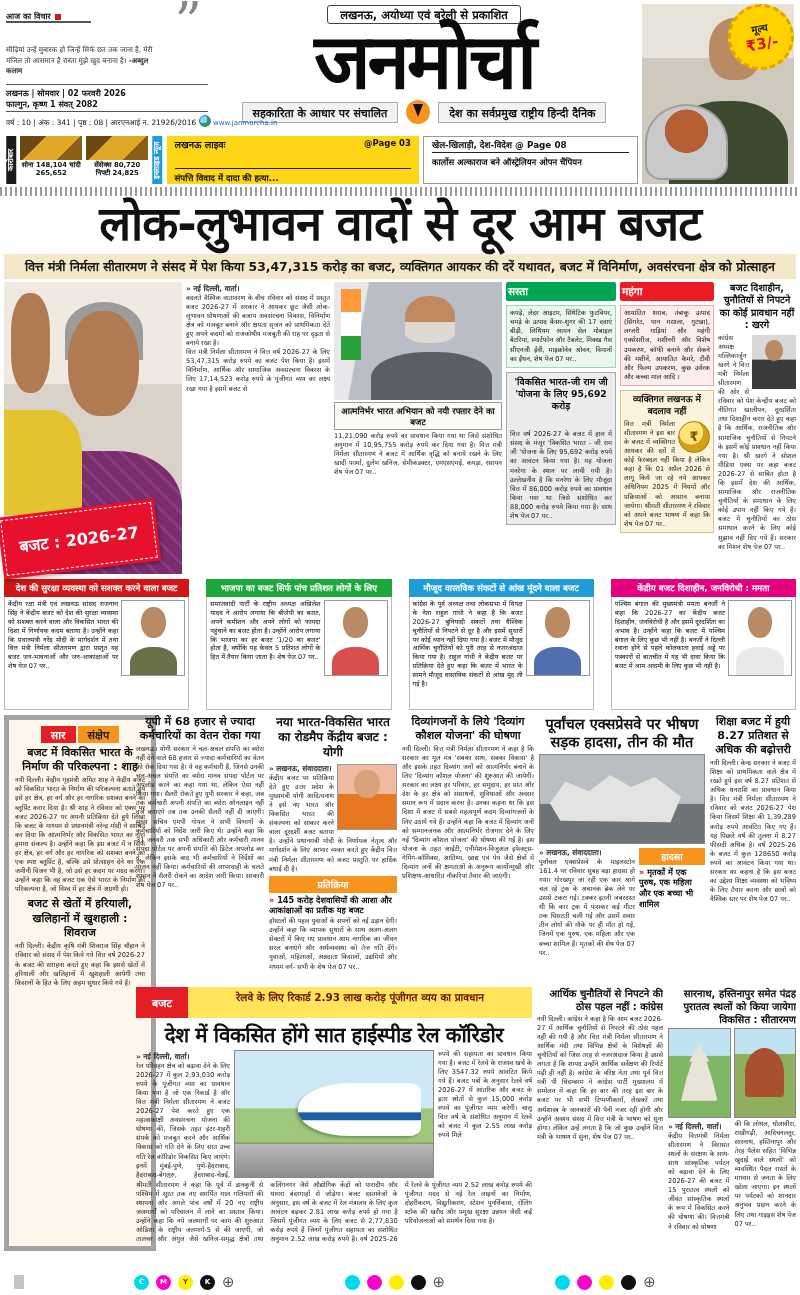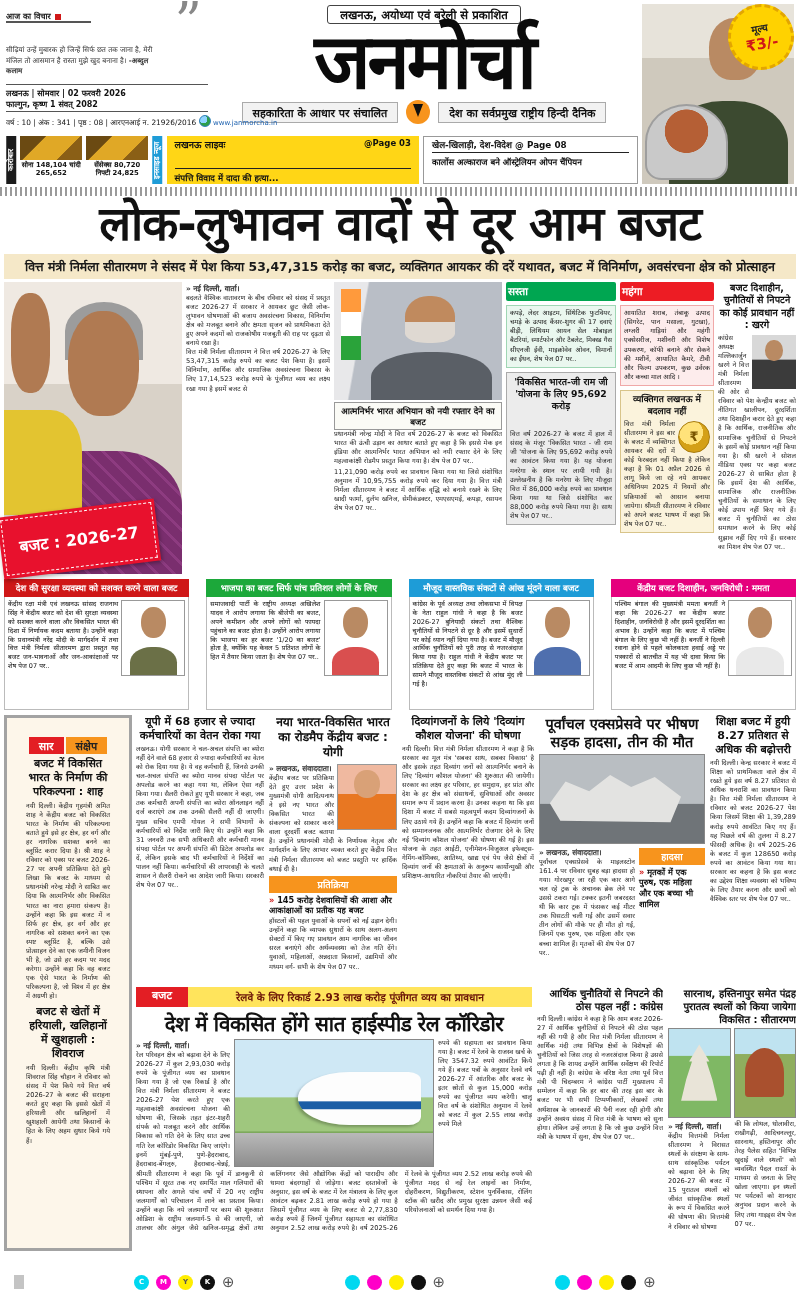--- a/index.html
+++ b/index.html
@@ -110,22 +110,22 @@
   .reactions{display:flex;gap:17px;margin:5px 4px 0;}
   .rx{flex:1;min-width:0;}
   .r-head{color:#fff;font-weight:bold;font-size:8.7px;text-align:center;padding:3px 2px;white-space:nowrap;overflow:hidden;}
   .r-body{border:1px solid #bbb;border-top:none;padding:3px;font-size:6.5px;line-height:1.38;text-align:justify;height:106px;overflow:hidden;}
   .r-port{float:right;width:62px;height:74px;margin:0 0 2px 3px;position:relative;overflow:hidden;border:1px solid #999;}
   .r-port::before{content:"";position:absolute;top:8%;left:30%;width:40%;height:42%;border-radius:48%;background:#b98a63;}
   .r-port::after{content:"";position:absolute;bottom:-8%;left:12%;width:76%;height:46%;border-radius:45% 45% 0 0;background:var(--shirt,#555);}
 
   
   .midbot{position:relative;margin:5px 4px 0;height:536px;}
-  .rail{position:absolute;left:0;top:0;width:128px;height:100%;background:#fdf6ea;border:3px solid #a3a3a3;
-        padding:19px;box-sizing:border-box;overflow:hidden;}
+  .rail{position:absolute;left:0;top:0;width:152px;height:100%;background:#fdf6ea;border:5px solid #a3a3a3;
+        padding:6px;box-sizing:border-box;overflow:hidden;}
   .saar-h{display:flex;justify-content:center;gap:2px;margin-bottom:3px;}
   .saar-h span{font-weight:bold;font-size:11px;padding:1px 10px;color:#fff;}
   .saar-h .s2{color:#222;}
   .rail h3{margin:3px 0 2px;font-size:11px;text-align:center;line-height:1.3;}
   .mid-row{position:absolute;left:132px;top:0;right:0;height:268px;display:flex;gap:5px;}
   .mid-row h3{margin:0 0 2px;font-size:11px;text-align:center;line-height:1.28;}
   .colA{width:128px;flex:none;overflow:hidden;}
   .colB{width:128px;flex:none;overflow:hidden;}
   .colB h3{font-size:12px;}
   .ph-yogi{float:right;width:58px;height:64px;margin:1px 0 2px 3px;position:relative;overflow:hidden;border:1px solid #999;
@@ -141,21 +141,21 @@
       background:linear-gradient(180deg,#b9bec2 0 55%,#6f7478 56% 100%);}
   .ph-crash .wreck{position:absolute;left:6%;top:18%;width:80%;height:62%;background:#e3e3e1;
       clip-path:polygon(0 60%,12% 20%,30% 38%,46% 8%,62% 30%,80% 12%,100% 48%,92% 95%,8% 92%);}
   .colD .split{display:flex;gap:4px;margin-top:2px;}
   .colD .split .lft{flex:1;}
   .colD .split .rgt{width:66px;flex:none;}
   .colE{flex:1;min-width:0;overflow:hidden;}
   .bottom-row{position:absolute;left:132px;top:272px;right:0;bottom:0;display:flex;gap:5px;}
   .railart{width:396px;flex:none;overflow:hidden;}
   .strip-row{display:flex;}
-  .bud-label{background:#e31e24;color:#fff;font-weight:bold;font-size:11px;padding:0 16px;flex:none;}
+  .bud-label{background:#e31e24;color:#fff;font-weight:bold;font-size:11px;padding:8px 16px;flex:none;}
   .ystrip{flex:1;background:#ffe45c;color:#6b1407;font-weight:bold;font-size:10.4px;text-align:center;padding:3px 2px;white-space:nowrap;overflow:hidden;}
   .railart h2{margin:2px 0;font-size:20.5px;text-align:center;letter-spacing:-0.5px;white-space:nowrap;}
   .rail-mid{display:flex;gap:4px;height:128px;}
   .rail-mid .t{width:94px;flex:none;overflow:hidden;}
   .ph-train{flex:1;position:relative;overflow:hidden;border:1px solid #888;
       background:linear-gradient(180deg,#cfe8f5 0 45%,#9fc77e 46% 72%,#7da95c 73% 100%);}
   .ph-train .track{position:absolute;bottom:0;left:0;width:100%;height:26%;background:linear-gradient(180deg,#b9b9b9,#8d8d8d);}
   .ph-train .nose{position:absolute;right:6%;top:26%;width:62%;height:42%;border-radius:50% 12% 12% 50%/60% 20% 20% 60%;
       background:linear-gradient(180deg,#fdfdfd 0 55%,#1b5ea6 56% 70%,#fdfdfd 71% 100%);box-shadow:-2px 2px 3px rgba(0,0,0,.25);}
   .rail-bot{margin-top:3px;column-count:3;column-gap:7px;height:66px;overflow:hidden;}
@@ -267,21 +267,20 @@
       <div class="bodytxt">वित्त मंत्री निर्मला सीतारमण ने वित्त वर्ष 2026-27 के लिए 53,47,315 करोड़ रुपये का बजट पेश किया है। इसमें विनिर्माण, आर्थिक और सामाजिक अवसंरचना विकास के लिए 17,14,523 करोड़ रुपये के पूंजीगत व्यय का लक्ष्य रखा गया है इसमें बजट से</div>
     </div>
     <div class="c3 ov">
       <div class="ph-modi">
         <div class="flag"></div>
         <div class="head"></div>
         <div class="beard"></div>
         <div class="coat"></div>
       </div>
       <div class="cap-box">आत्मनिर्भर भारत अभियान को नयी रफ्तार देने का बजट</div>
-      <div class="bodytxt">प्रधानमंत्री नरेन्द्र मोदी ने वित्त वर्ष 2026-27 के बजट को विकसित भारत की ऊंची उड़ान का आधार बताते हुए कहा है कि इससे मेक इन इंडिया और आत्मनिर्भर भारत अभियान को नयी रफ्तार देने के लिए महत्वाकांक्षी रोडमैप प्रस्तुत किया गया है। शेष पेज 07 पर..</div>
       <div class="two-col">
         <div class="bodytxt">11,21,090 करोड़ रुपये का प्रावधान किया गया था जिसे संशोधित अनुमान में 10,95,755 करोड़ रुपये कर दिया गया है। वित्त मंत्री निर्मला सीतारमण ने बजट में आर्थिक वृद्धि को बनाये रखने के लिए खादी फार्मा, दुर्लभ खनिज, सेमीकंडक्टर, एमएसएमई, कपड़ा, रसायन शेष पेज 07 पर..</div>
       </div>
     </div>
     <div class="c4">
       <div class="box-h" style="background-color: rgb(0, 166, 81);">सस्ता</div>
       <div class="box-b">कपड़े, लेदर आइटम, सिंथेटिक फुटवियर, चमड़े के उत्पाद कैंसर-शुगर की 17 दवाएं बीड़ी, लिथियम आयन सेल मोबाइल बैटरियां, स्मार्टफोन और टैबलेट, मिक्स्ड गैस सीएनजी ईवी, माइक्रोवेव ओवन, विमानों का ईंधन, शेष पेज 07 पर..</div>
       <div class="gbox ov">
         <h4>'विकसित भारत-जी राम जी 'योजना के लिए 95,692 करोड़</h4>
         <div class="bodytxt">वित्त वर्ष 2026-27 के बजट में हाल में संसद के मंजूर 'विकसित भारत - जी राम जी 'योजना के लिए 95,692 करोड़ रुपये का आवंटन किया गया है। यह योजना मनरेगा के स्थान पर लायी गयी है। उल्लेखनीय है कि मनरेगा के लिए मौजूदा वित्त में 86,000 करोड़ रुपये का प्रावधान किया गया था जिसे संशोधित कर 88,000 करोड़ रुपये किया गया है। साथ शेष पेज 07 पर..</div>

